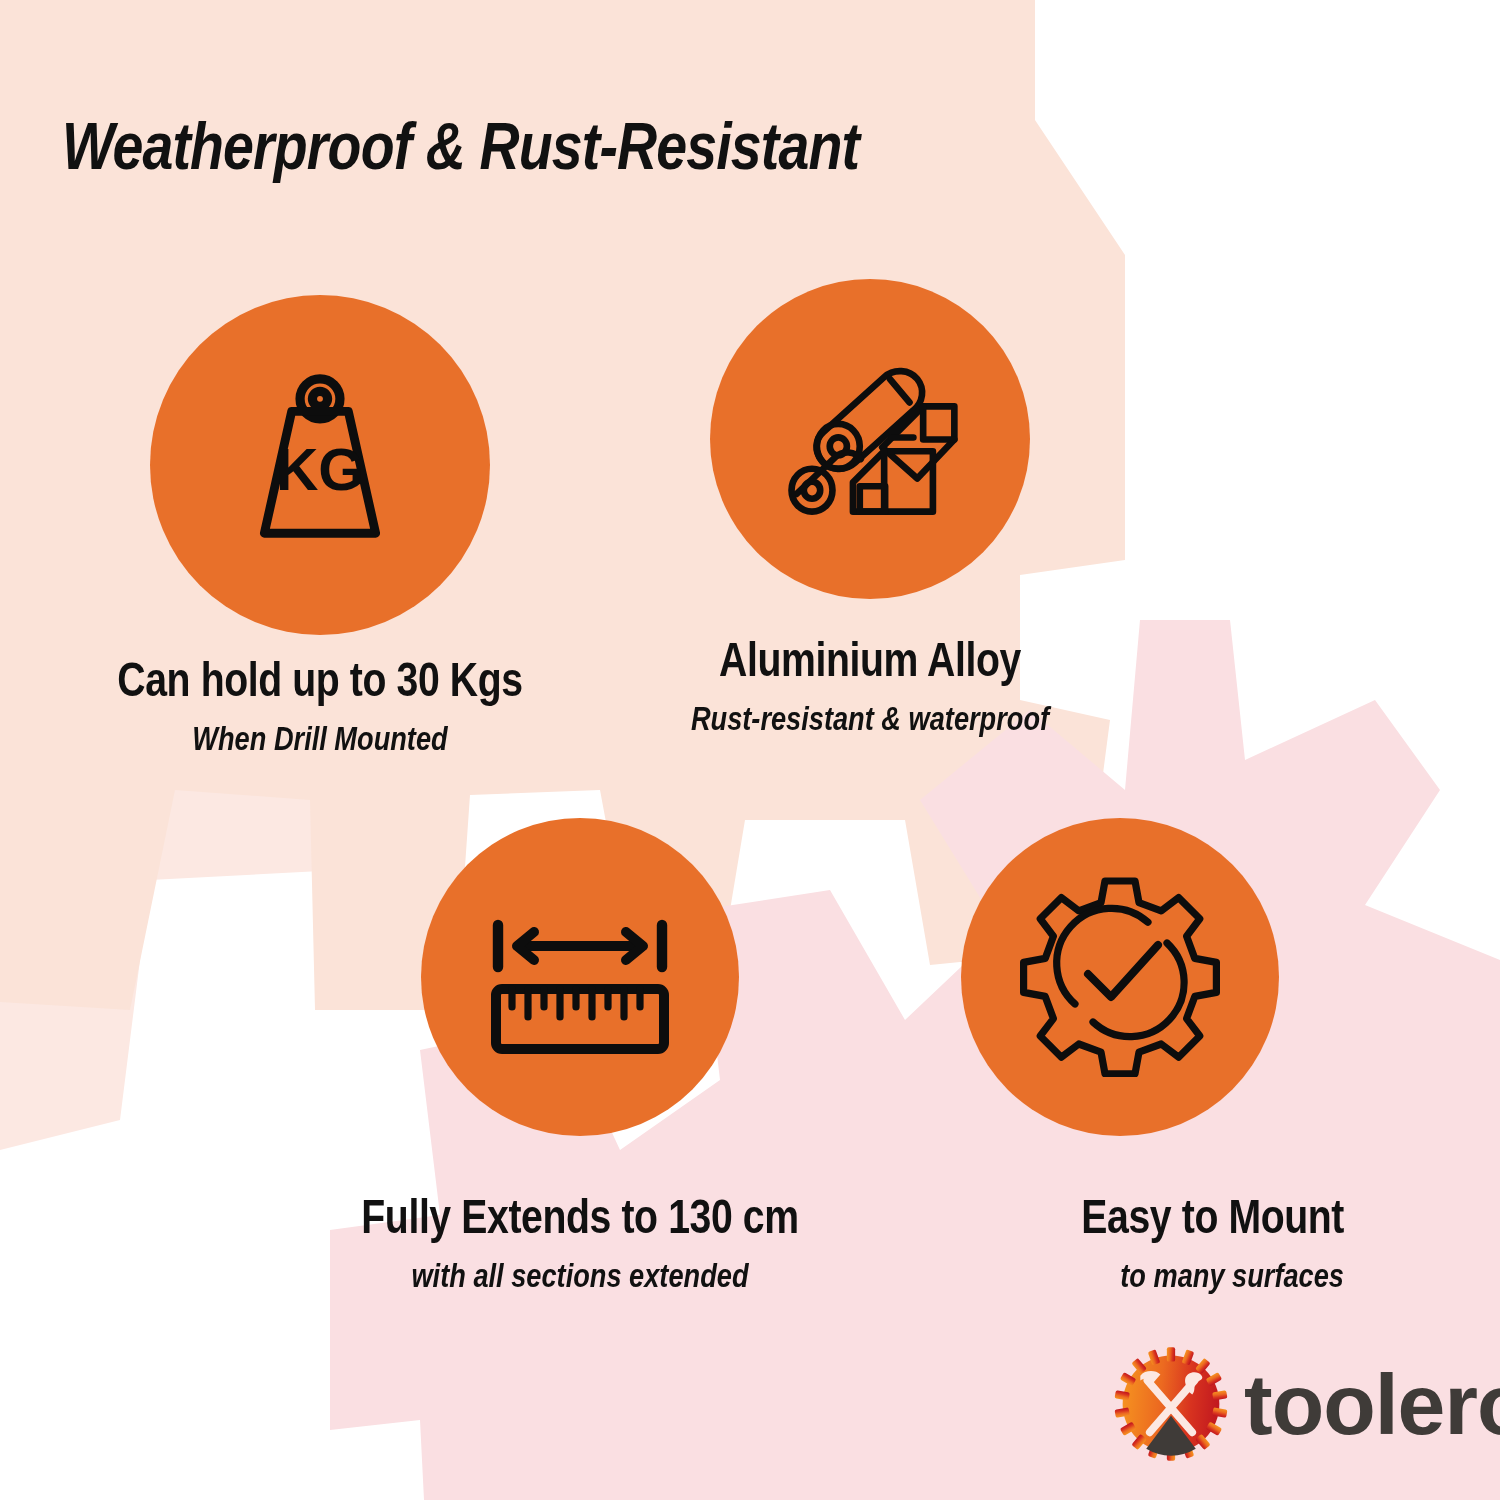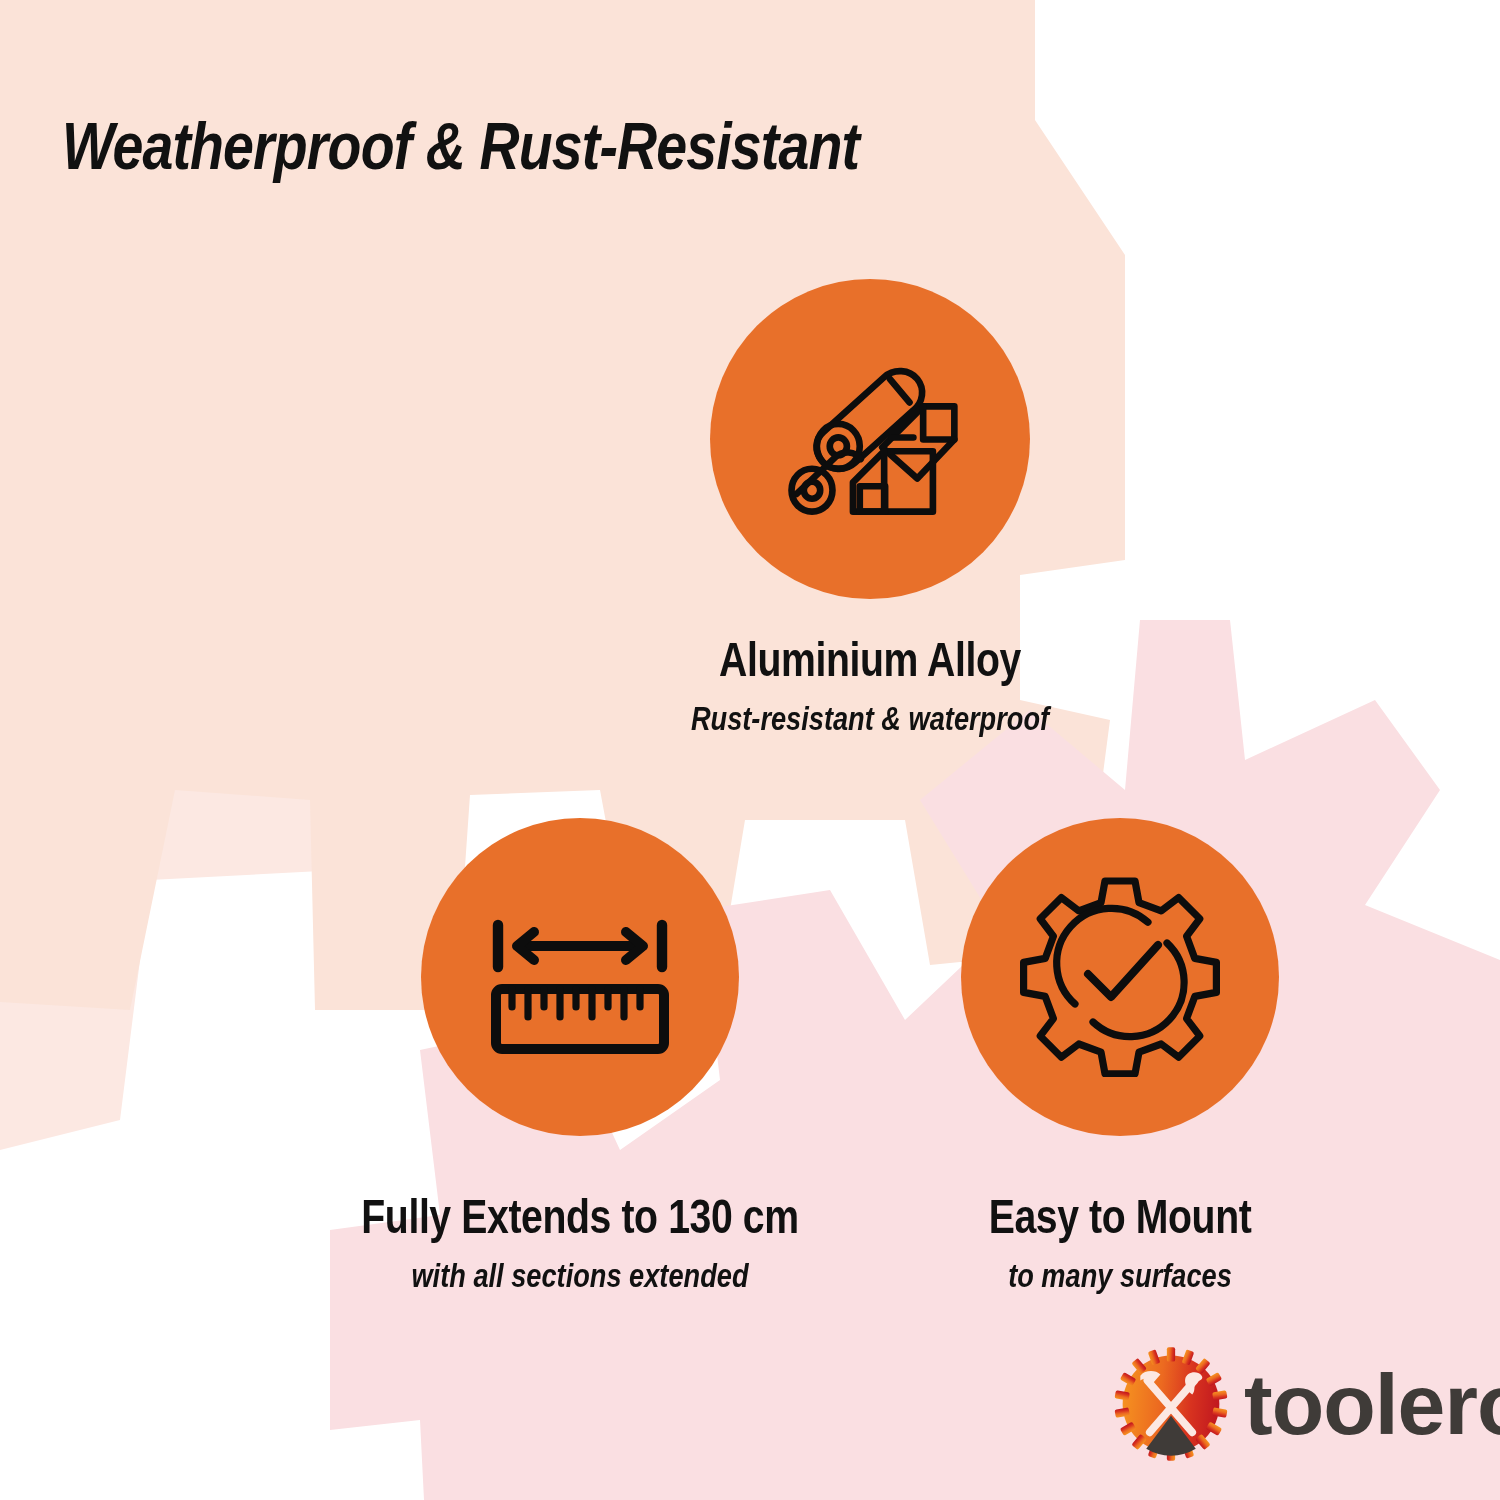--- a/index.html
+++ b/index.html
@@ -58,21 +58,21 @@
     color: #111111;
     transform: scaleX(0.80);
     transform-origin: center top;
     white-space: nowrap;
   }
 
   
   #feature-weight   { left: 40px;  top: 295px; width: 560px; }
   #feature-alloy    { left: 590px; top: 279px; width: 560px; }
   #feature-extends  { left: 300px; top: 818px; width: 560px; }
-  #feature-mount    { left: 840px; top: 818px; width: 560px; }
+  #feature-mount    { left: 840px; top: 818px; width: 560px; text-align: right; }
 
   #feature-weight  .circle { width: 340px; height: 340px; }
   #feature-alloy   .circle { width: 320px; height: 320px; }
   #feature-extends .circle { width: 318px; height: 318px; }
   #feature-mount   .circle { width: 318px; height: 318px; }
 
   #feature-weight  .f-label { font-size: 49px; margin-top: 16px; }
   #feature-alloy   .f-label { font-size: 49px; margin-top: 32px; }
   #feature-extends .f-label { font-size: 49px; margin-top: 52px; }
   #feature-mount   .f-label { font-size: 49px; margin-top: 52px; }
@@ -183,20 +183,32 @@
           L 1125 790
           Z"></path>
       </g>
     </svg>
   </div>
 
   <div id="headline">Weatherproof &amp; Rust-Resistant</div>
 
   <div class="features">
 
+    <div class="feature" id="feature-weight">
+      <div class="circle">
+        <svg width="210" height="210" viewBox="0 0 100 100">
+          <circle cx="50" cy="18.5" r="9.5" fill="none" stroke="#0d0d0d" stroke-width="4.4"></circle>
+          <circle cx="50" cy="18.5" r="3.6" fill="none" stroke="#0d0d0d" stroke-width="4.4"></circle>
+          <path d="M36.5 24.5 L23.5 82.5 L76.5 82.5 L63.5 24.5 Z" fill="none" stroke="#0d0d0d" stroke-width="4.2" stroke-linejoin="round"></path>
+          <text x="50" y="62" text-anchor="middle" font-family="Liberation Sans, sans-serif" font-weight="700" font-size="28" fill="#0d0d0d">KG</text>
+        </svg>
+      </div>
+      <div class="f-label">Can hold up to 30 Kgs</div>
+      <div class="f-sub">When Drill Mounted</div>
+    </div>
 
     <div class="feature" id="feature-alloy">
       <div class="circle">
         <svg width="195" height="195" viewBox="0 0 100 100">
           <g fill="none" stroke="#0d0d0d" stroke-width="3.4" stroke-linejoin="round" stroke-linecap="round">
 
             <path d="M26 46 L57 18 C62 13.5 70 14 74 19 C78 24 77 31 72 35 L42 62
                      C37 66.5 29 66 25 61 C21 56 21.5 50 26 46 Z"></path>
             <ellipse cx="33.5" cy="53.5" rx="11" ry="11.5"></ellipse>
             <ellipse cx="33.5" cy="53.5" rx="4.4" ry="4.6"></ellipse>

